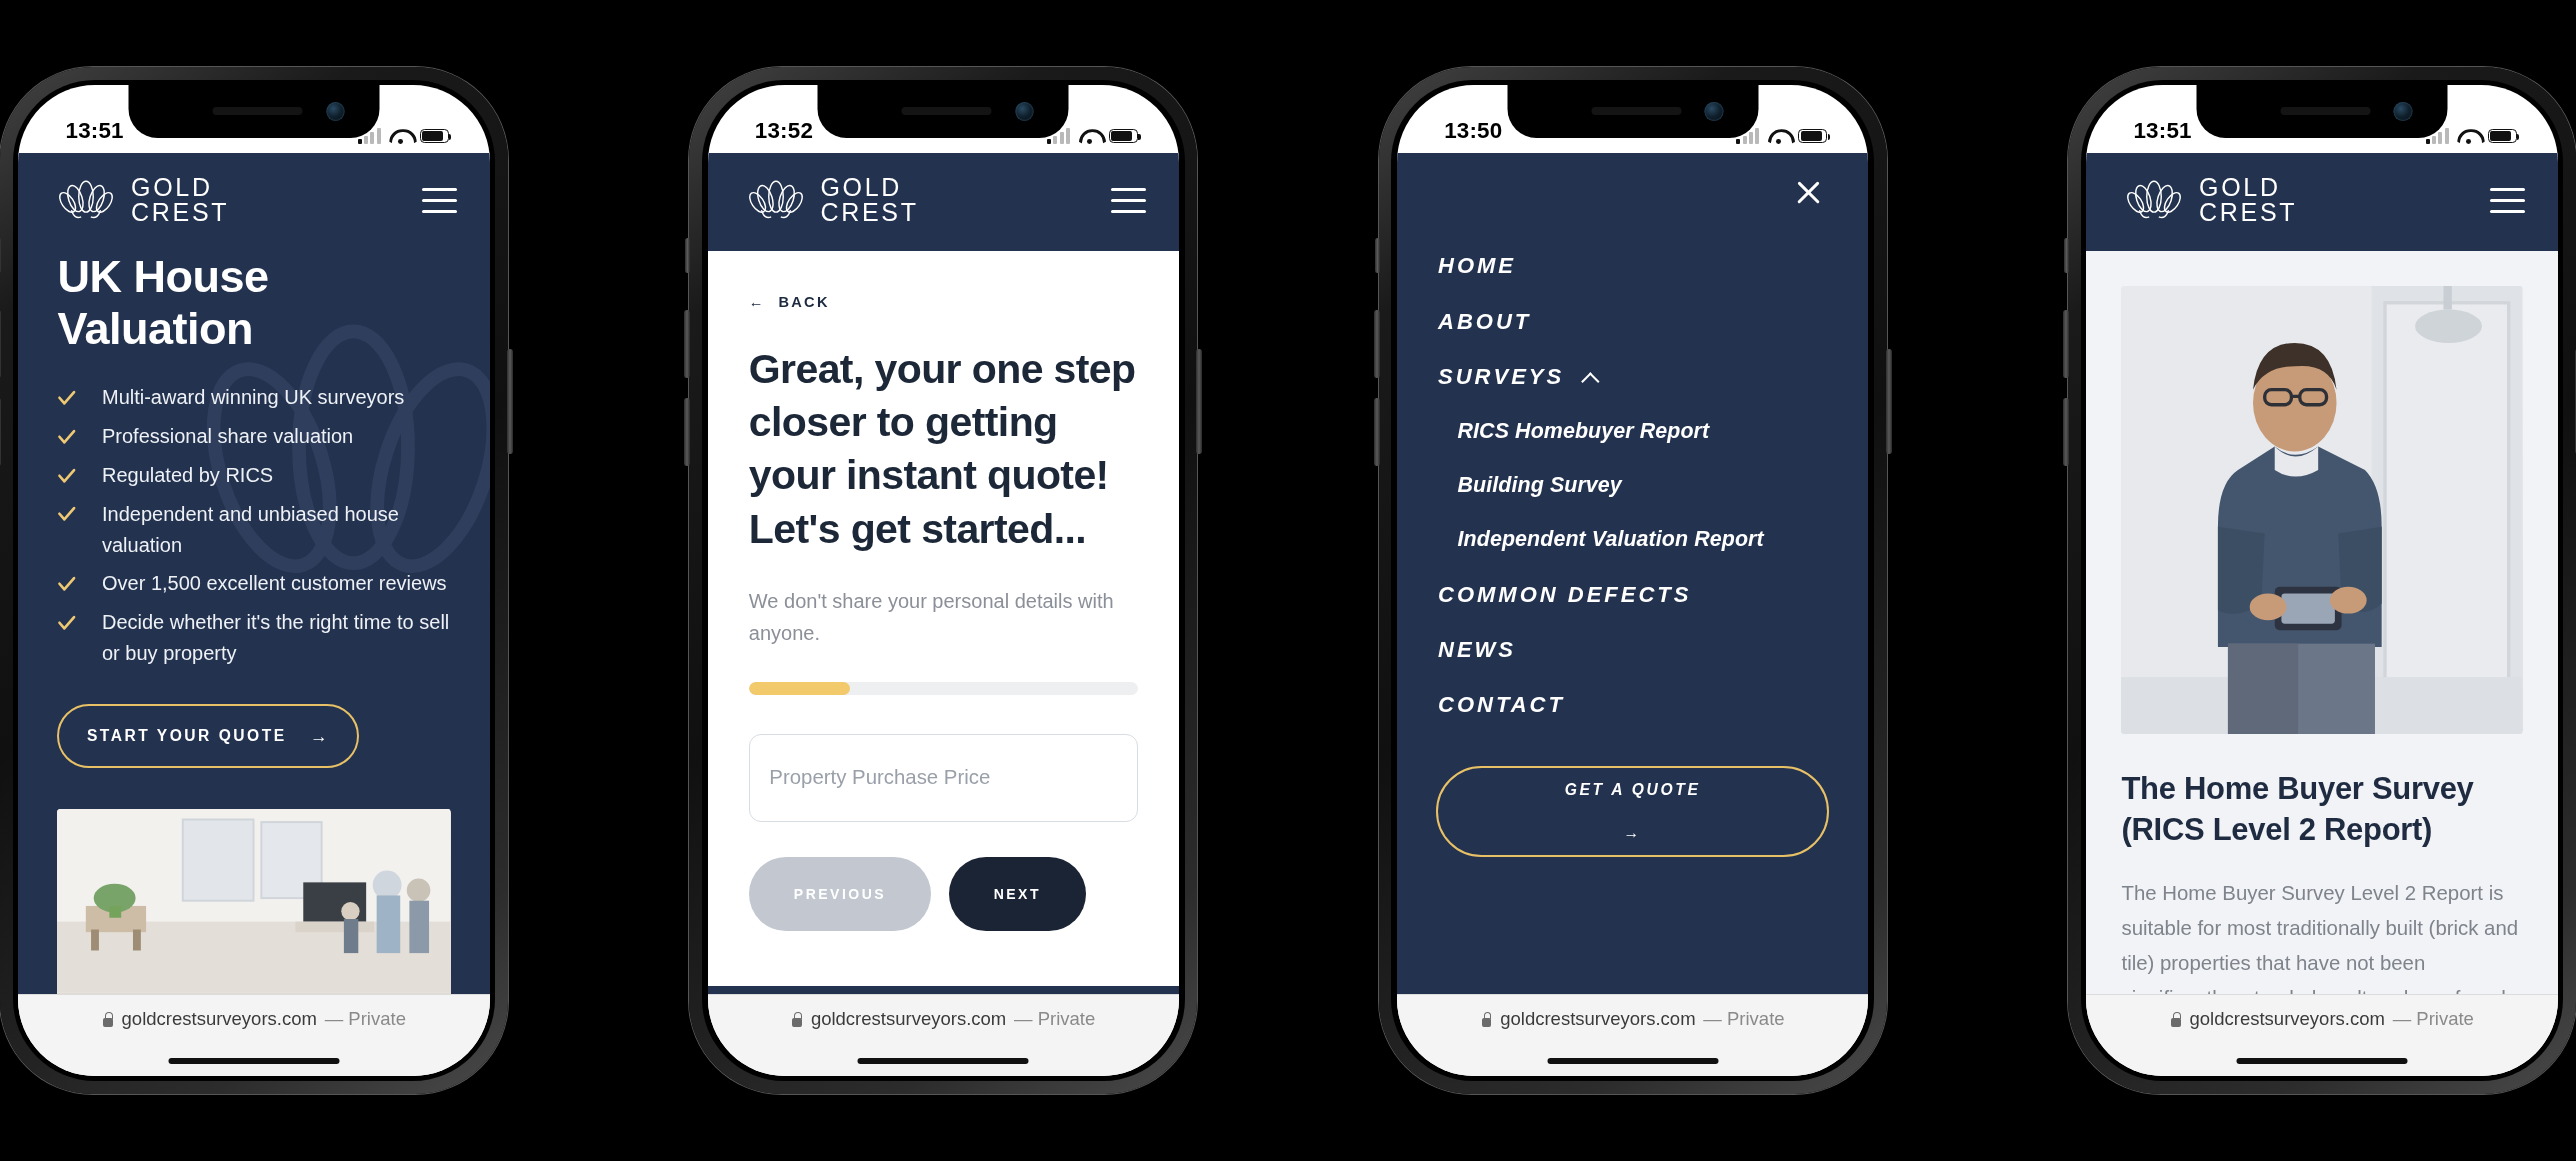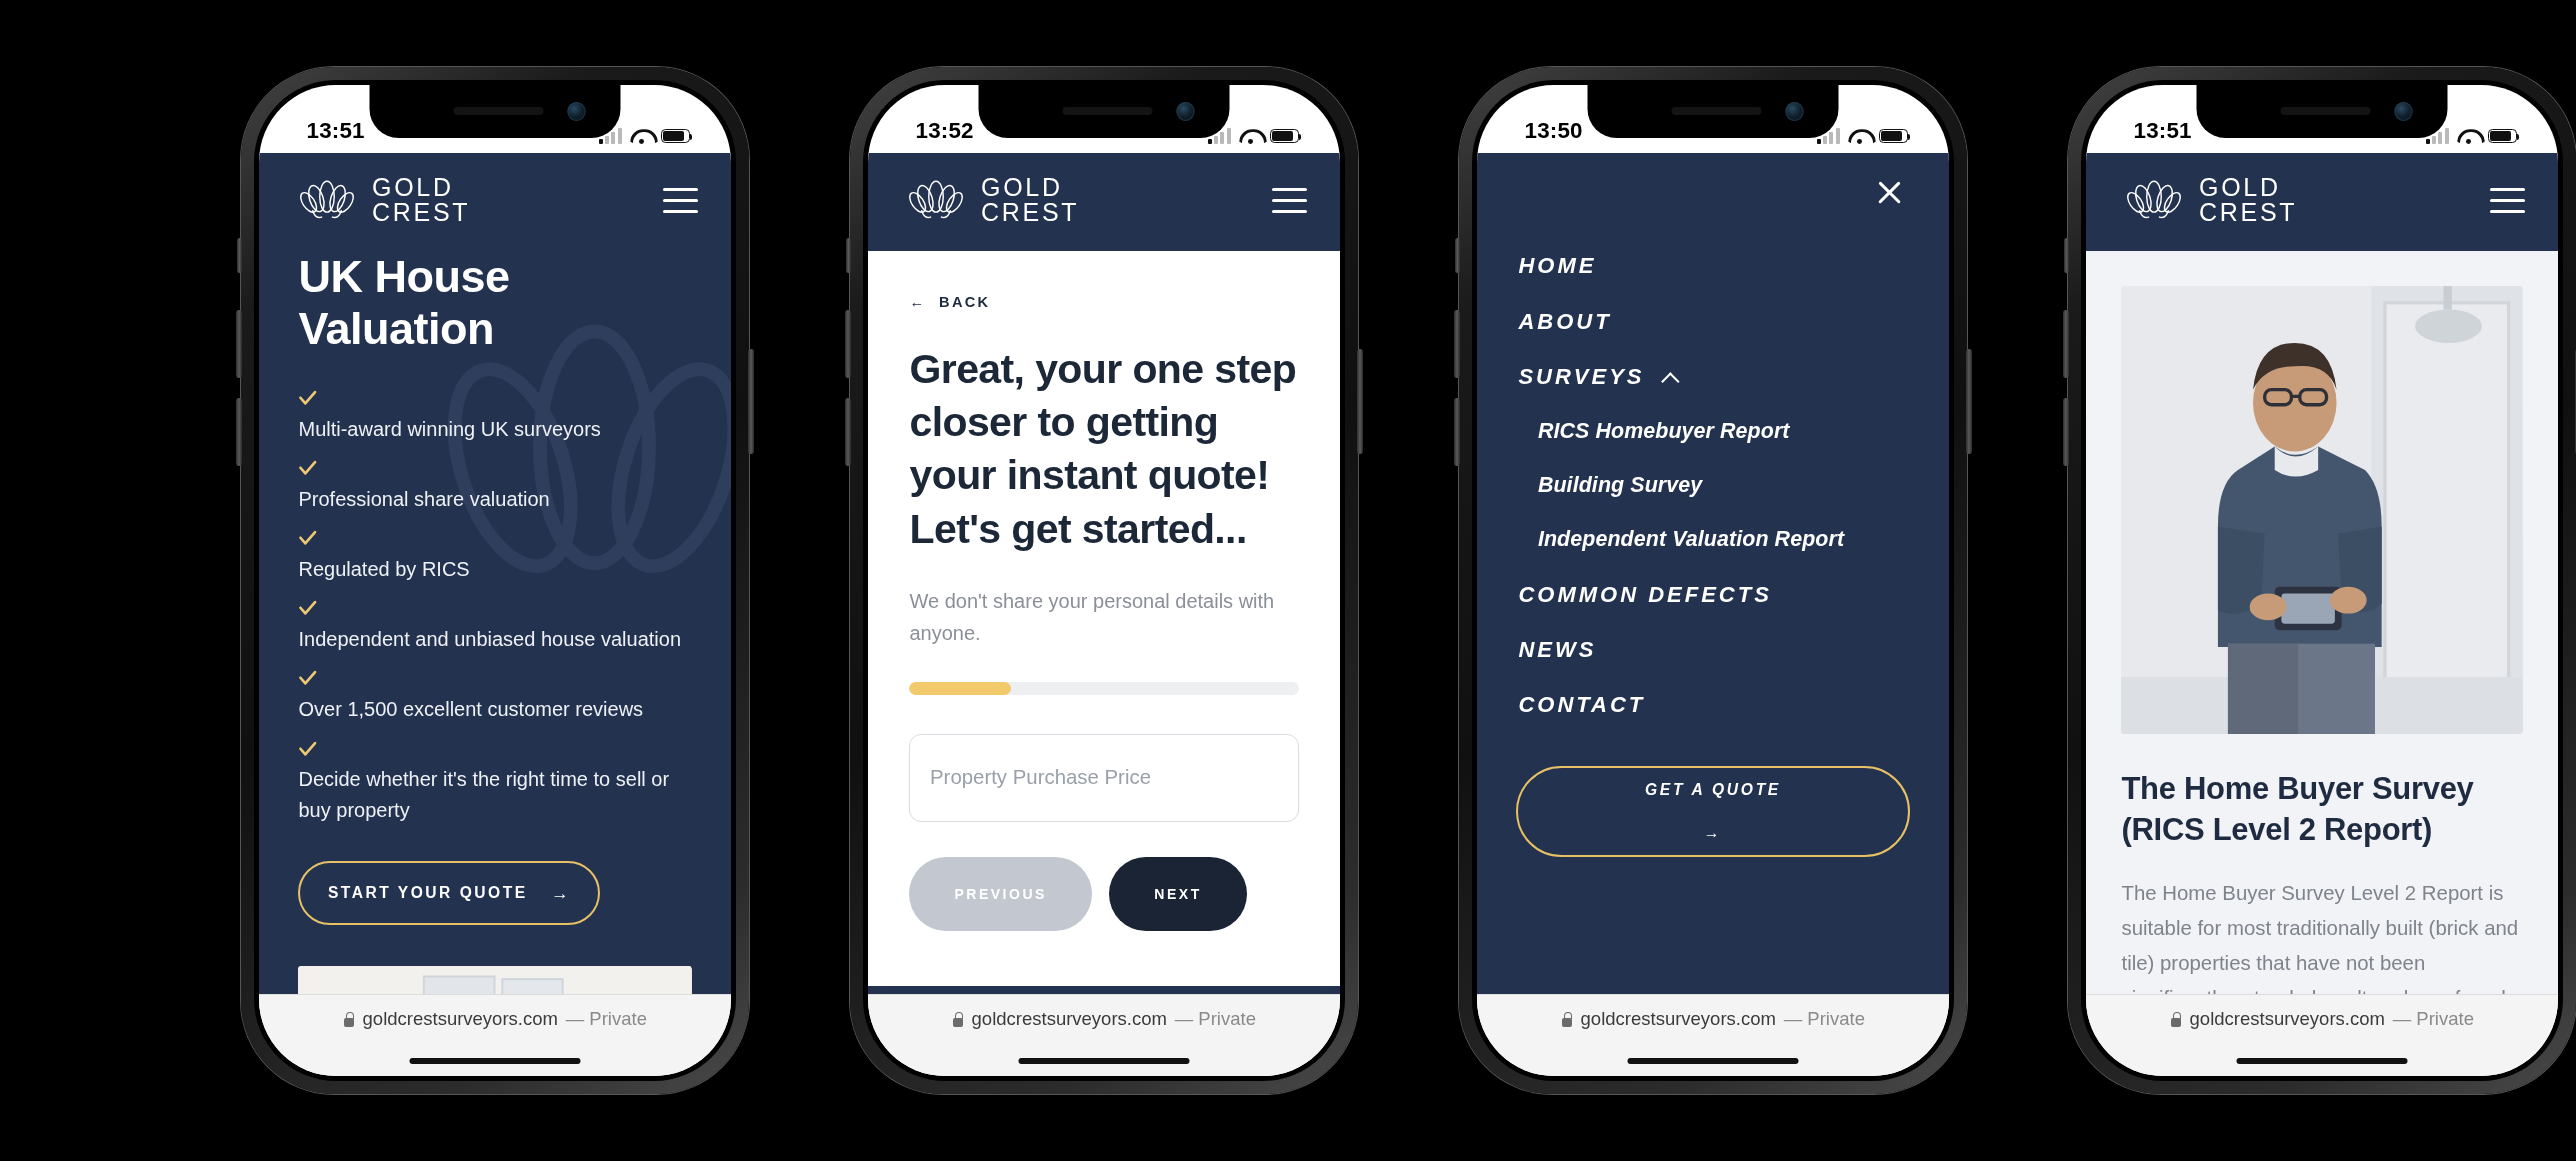--- a/index.html
+++ b/index.html
@@ -4,21 +4,21 @@
 <style>
   * { box-sizing: border-box; margin:0; padding:0; }
   html,body{ background:#000; }
   body{
     width:2576px; height:1161px;
     font-family:"Liberation Sans", sans-serif;
     overflow:hidden; position:relative;
   }
   .stage{
     position:absolute; inset:0;
-    display:flex; align-items:center; justify-content:flex-end;
+    display:flex; align-items:center; justify-content:space-between;
     gap:101px;
   }
 
   
   .phone{ position:relative; width:508px; height:1027px; flex:0 0 auto; }
   .frame{
     position:absolute; inset:0; border-radius:93px;
     background:linear-gradient(145deg,#434343 0%,#1a1a1a 18%,#101010 50%,#2c2c2c 85%,#4a4a4a 100%);
     padding:12.7px;
     box-shadow:0 0 0 1px #565656, 0 19.5px 49px rgba(0,0,0,.9);
@@ -109,22 +109,22 @@
   .hero-wm{
     position:absolute; right:-68px; top:19.5px; width:409px; height:409px;
     opacity:.14; pointer-events:none;
   }
   .hero h1{
     position:relative; color:#fff; font-size:45px; line-height:1.16;
     font-weight:700; letter-spacing:-0.5px; margin-bottom:27px;
   }
   .ticks{ position:relative; list-style:none; }
   .ticks li{
-    display:flex; gap:6px; align-items:flex-start;
-    color:#eef1f6; font-size:20px; line-height:1.55; margin-bottom:7.8px;flex-direction:column;
+    display:flex; gap:25px; align-items:flex-start;
+    color:#eef1f6; font-size:20px; line-height:1.55; margin-bottom:7.8px;
   }
   .ticks .ck{ flex:0 0 auto; width:19.5px; height:19.5px; margin-top:5.8px; }
   .cta-outline{
     position:relative; margin-top:35px; display:flex; align-items:center; justify-content:center; gap:23.4px;
     border:2.4px solid #e8c167; border-radius:973px; padding:19.5px 25px;
     color:#fff; font-size:15.6px; font-weight:700; letter-spacing:2.5px;
     cursor:pointer; background:transparent; width:302px;
   }
   .cta-outline .arw{ font-size:17.5px; }
   .hero-img{

